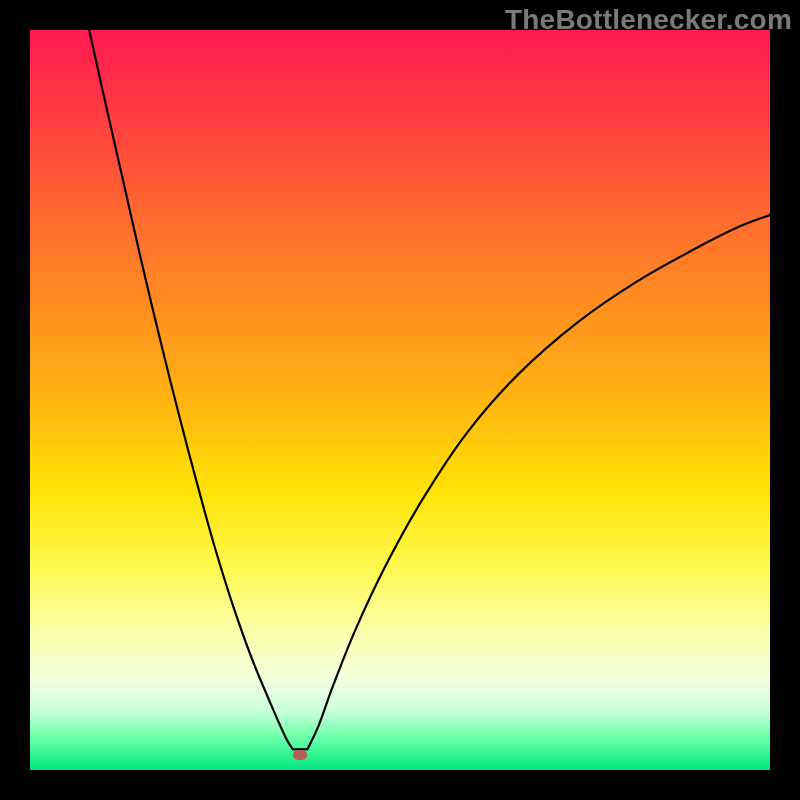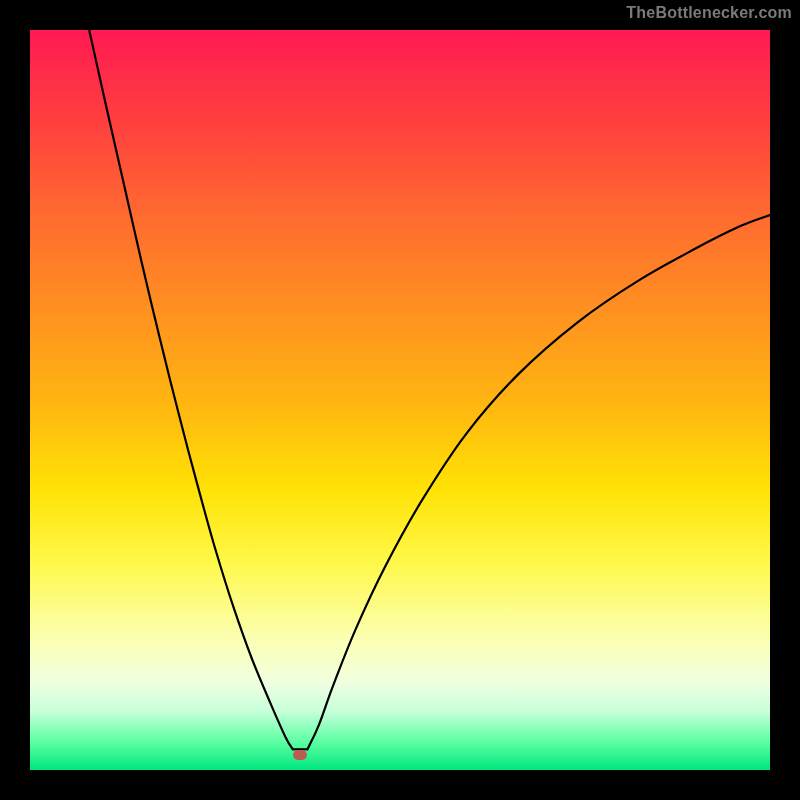--- a/index.html
+++ b/index.html
@@ -10,21 +10,21 @@
     position: relative;
     width: 800px;
     height: 800px;
     background: #000;
   }
 
   .watermark {
     position: absolute;
     top: 4px;
     right: 8px;
-    font-size: 16px;
+    font-size: 28px;
     font-weight: 700;
     color: #7a7a7a;
     letter-spacing: 0.2px;
   }
 
   .plot {
     position: absolute;
     top: 30px;
     left: 30px;
     width: 740px;

